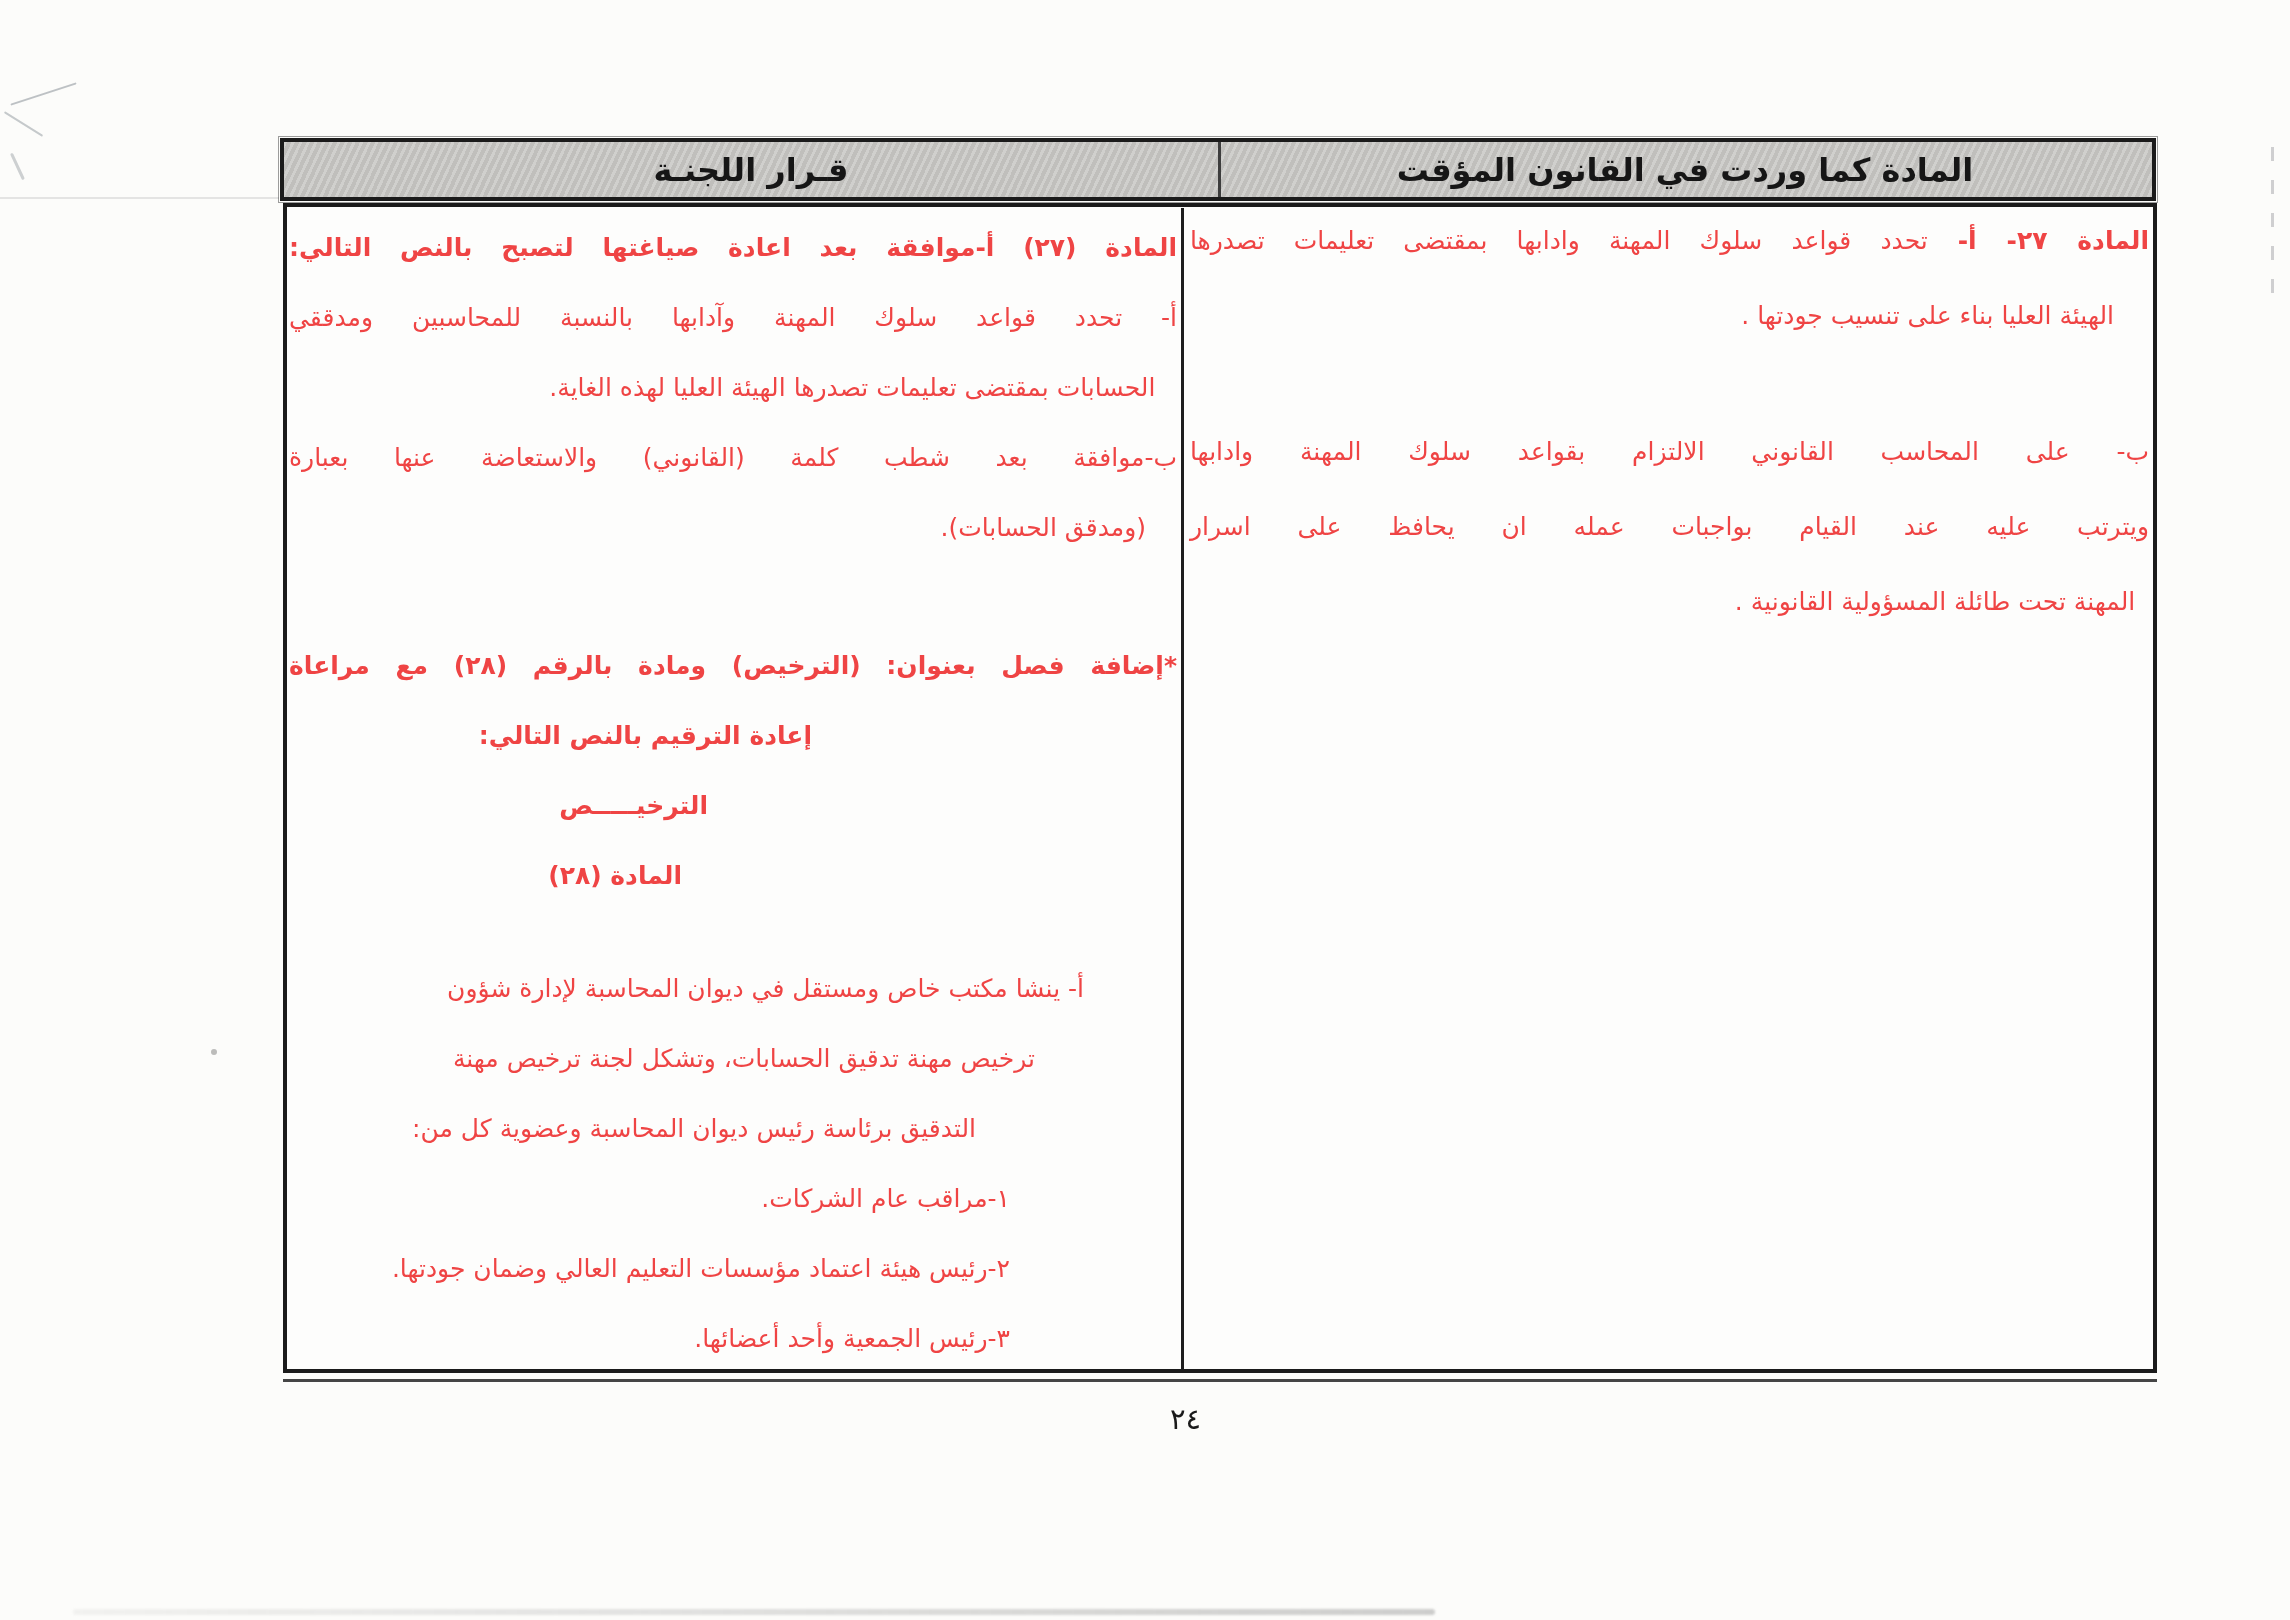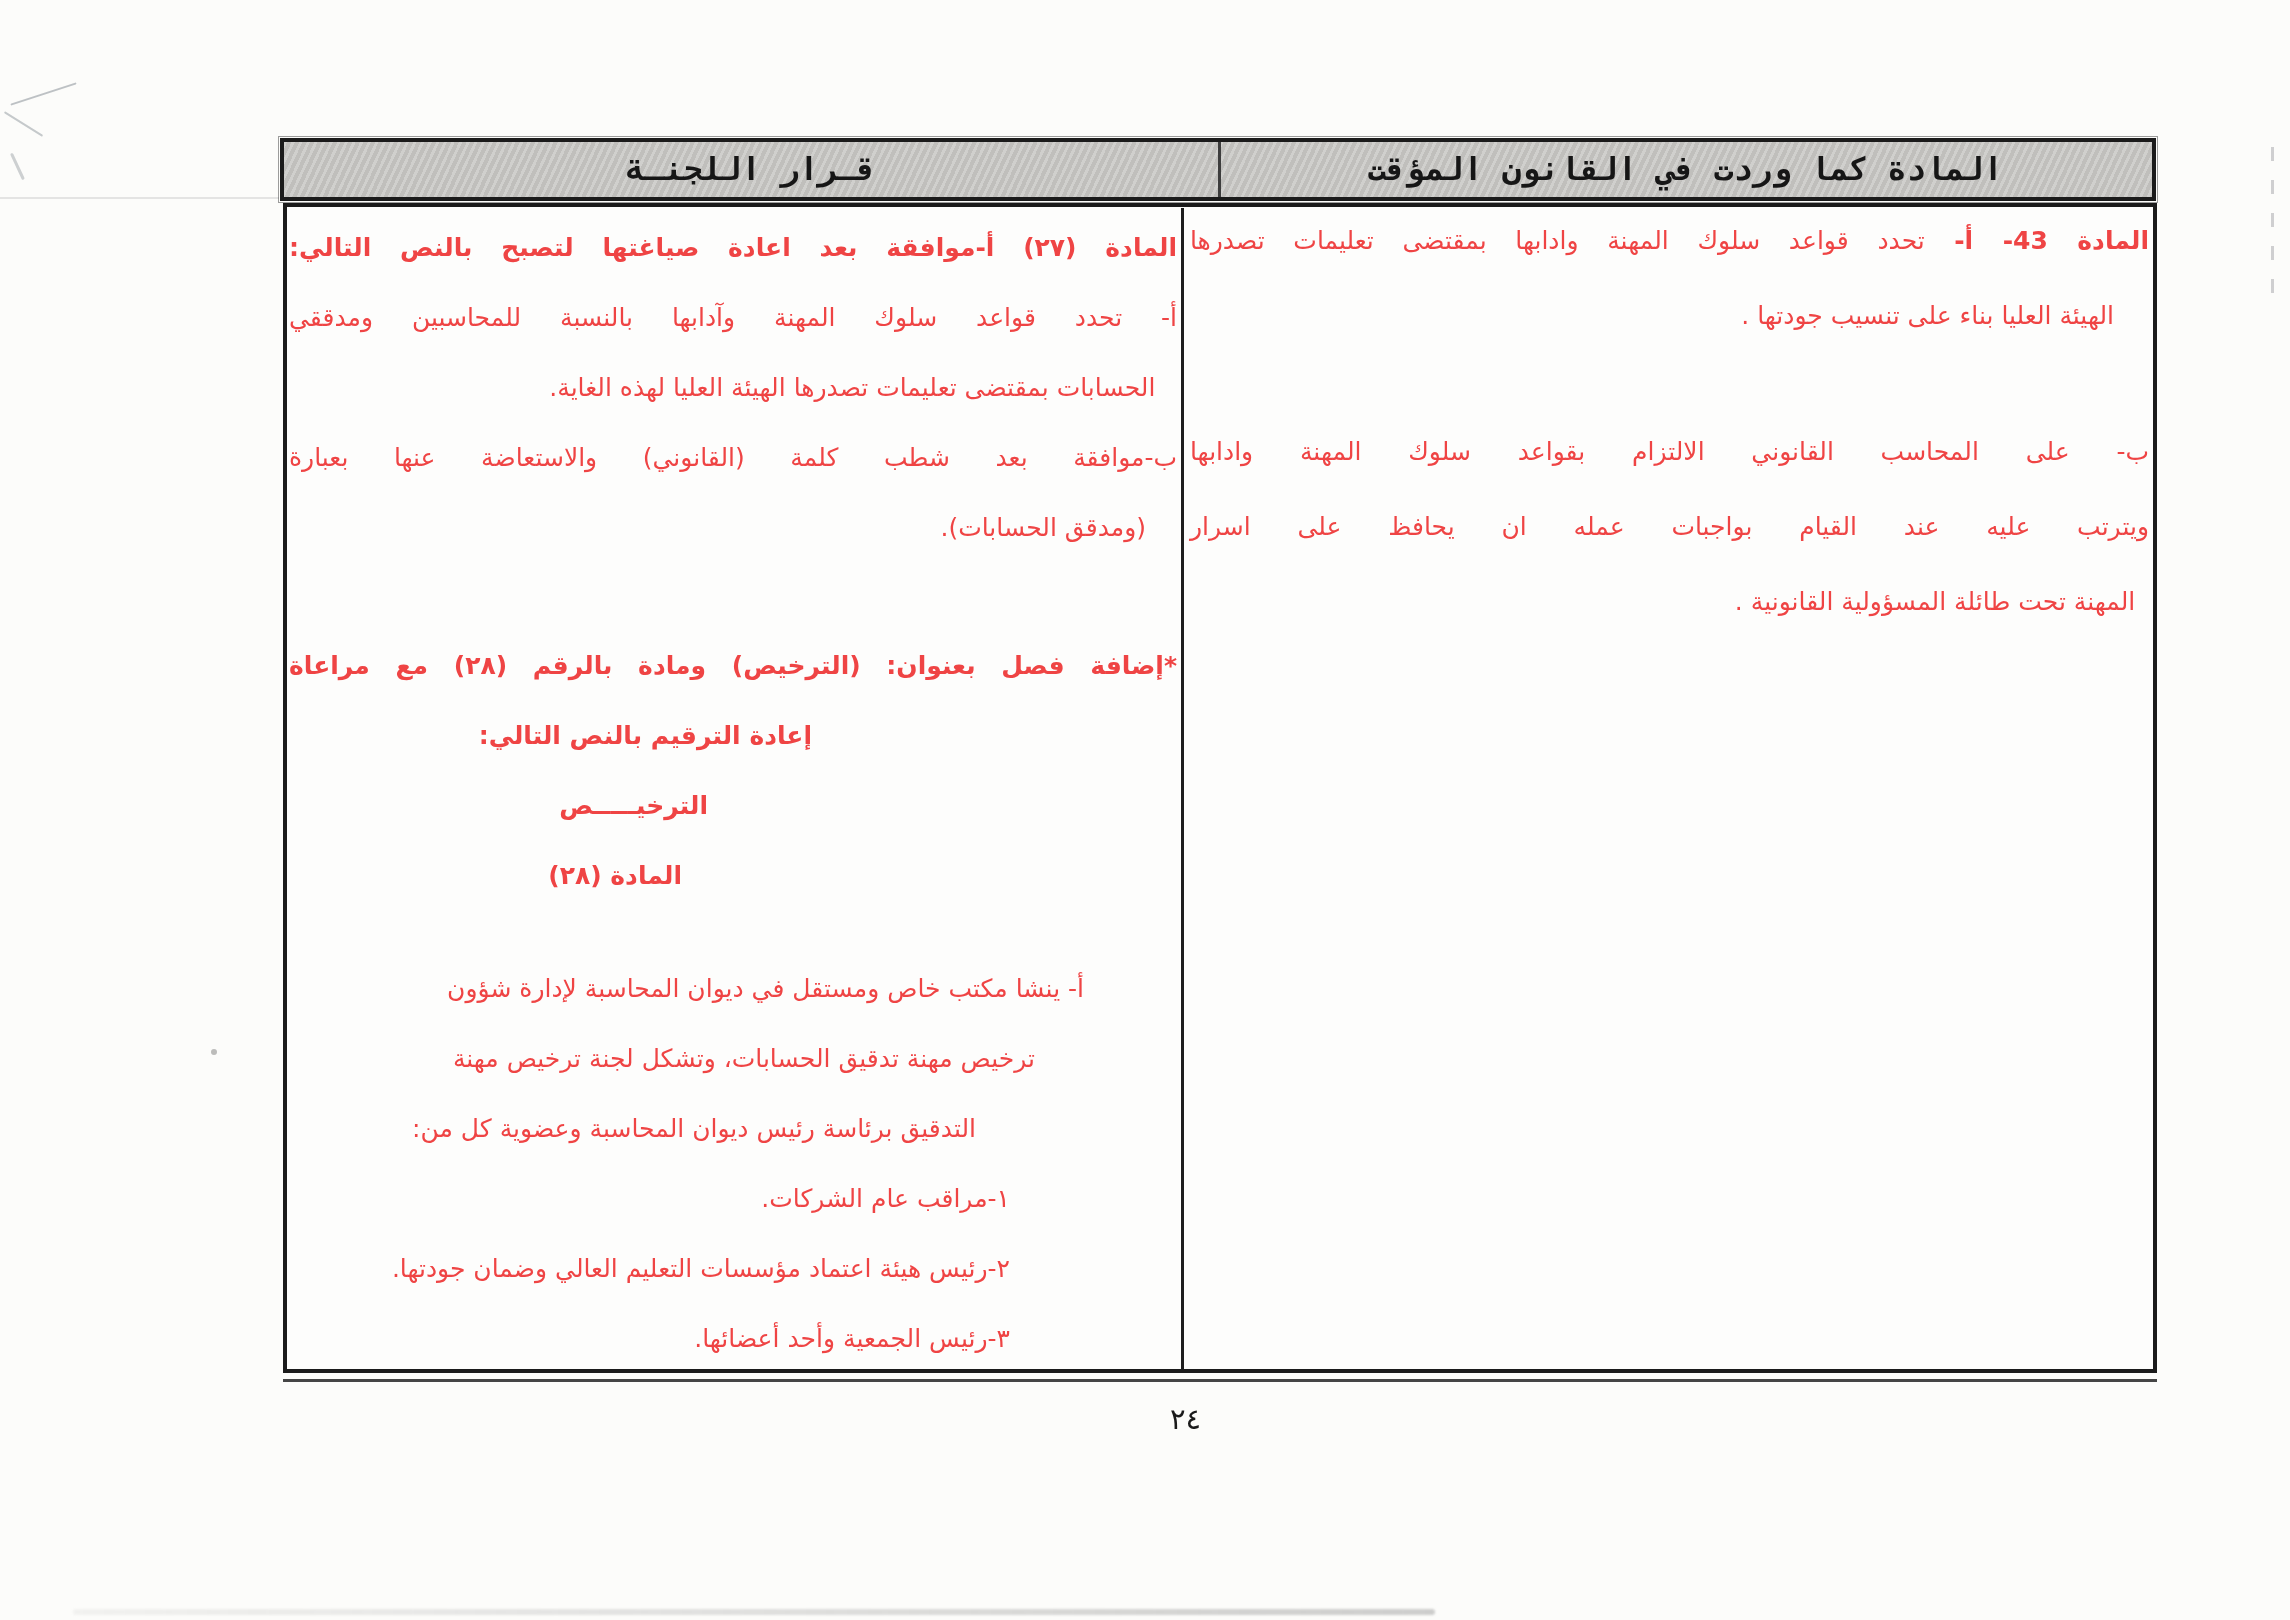--- a/index.html
+++ b/index.html
@@ -22,21 +22,20 @@
     border:4.9px solid #1b1b1b;
     outline:1px solid rgba(40,40,40,.45);
     outline-offset:1px;
     display:flex;flex-direction:row;
   }
   .hdr-cell{
     flex:1 1 50%;
     display:flex;align-items:center;justify-content:center;
     font-weight:bold;font-size:32px;
     letter-spacing:0.5px;
-    font-family:Liberation Mono, monospace;
   }
   .hdr-divider{
     position:absolute;top:0;bottom:0;left:934px;width:2.9px;
     background:#3d3d3d;
   }
   
   .tbl{
     position:absolute;left:284px;top:203px;width:1874px;height:1170px;
     box-sizing:border-box;
     border:4.9px solid #1b1b1b;
@@ -128,21 +127,21 @@
       <span>قـرار اللجنـة</span>
     </div>
     <div class="hdr-divider"></div>
   </div>
 
   <div class="tbl"></div>
   <div class="tbl-bottom-line"></div>
   <div class="vdiv"></div>
 
   <div class="col col-law">
-    <div class="ln fill"><span class="b">المادة 43- </span><span class="b ul">أ- </span><span class="ul">تحدد قواعد سلوك المهنة وادابها بمقتضى تعليمات تصدرها</span></div>
+    <div class="ln fill"><span class="b">المادة ٢٧- </span><span class="b ul">أ- </span><span class="ul">تحدد قواعد سلوك المهنة وادابها بمقتضى تعليمات تصدرها</span></div>
     <div class="ln pr36 nowrap"><span class="ul">الهيئة العليا بناء على تنسيب جودتها .</span></div>
     <div class="gap62"></div>
     <div class="ln fill"><span>ب- على المحاسب </span><span class="ul">القانوني</span><span> الالتزام بقواعد سلوك المهنة وادابها</span></div>
     <div class="ln fill"><span>ويترتب عليه عند القيام بواجبات عمله ان يحافظ على اسرار</span></div>
     <div class="ln pr14 nowrap"><span>المهنة تحت طائلة المسؤولية القانونية .</span></div>
   </div>
 
   <div class="col col-dec">
     <div class="ln fill b"><span>المادة (٢٧) أ-موافقة بعد اعادة صياغتها لتصبح بالنص التالي:</span></div>
     <div class="ln fill"><span>أ- تحدد قواعد سلوك المهنة وآدابها بالنسبة للمحاسبين ومدققي</span></div>

